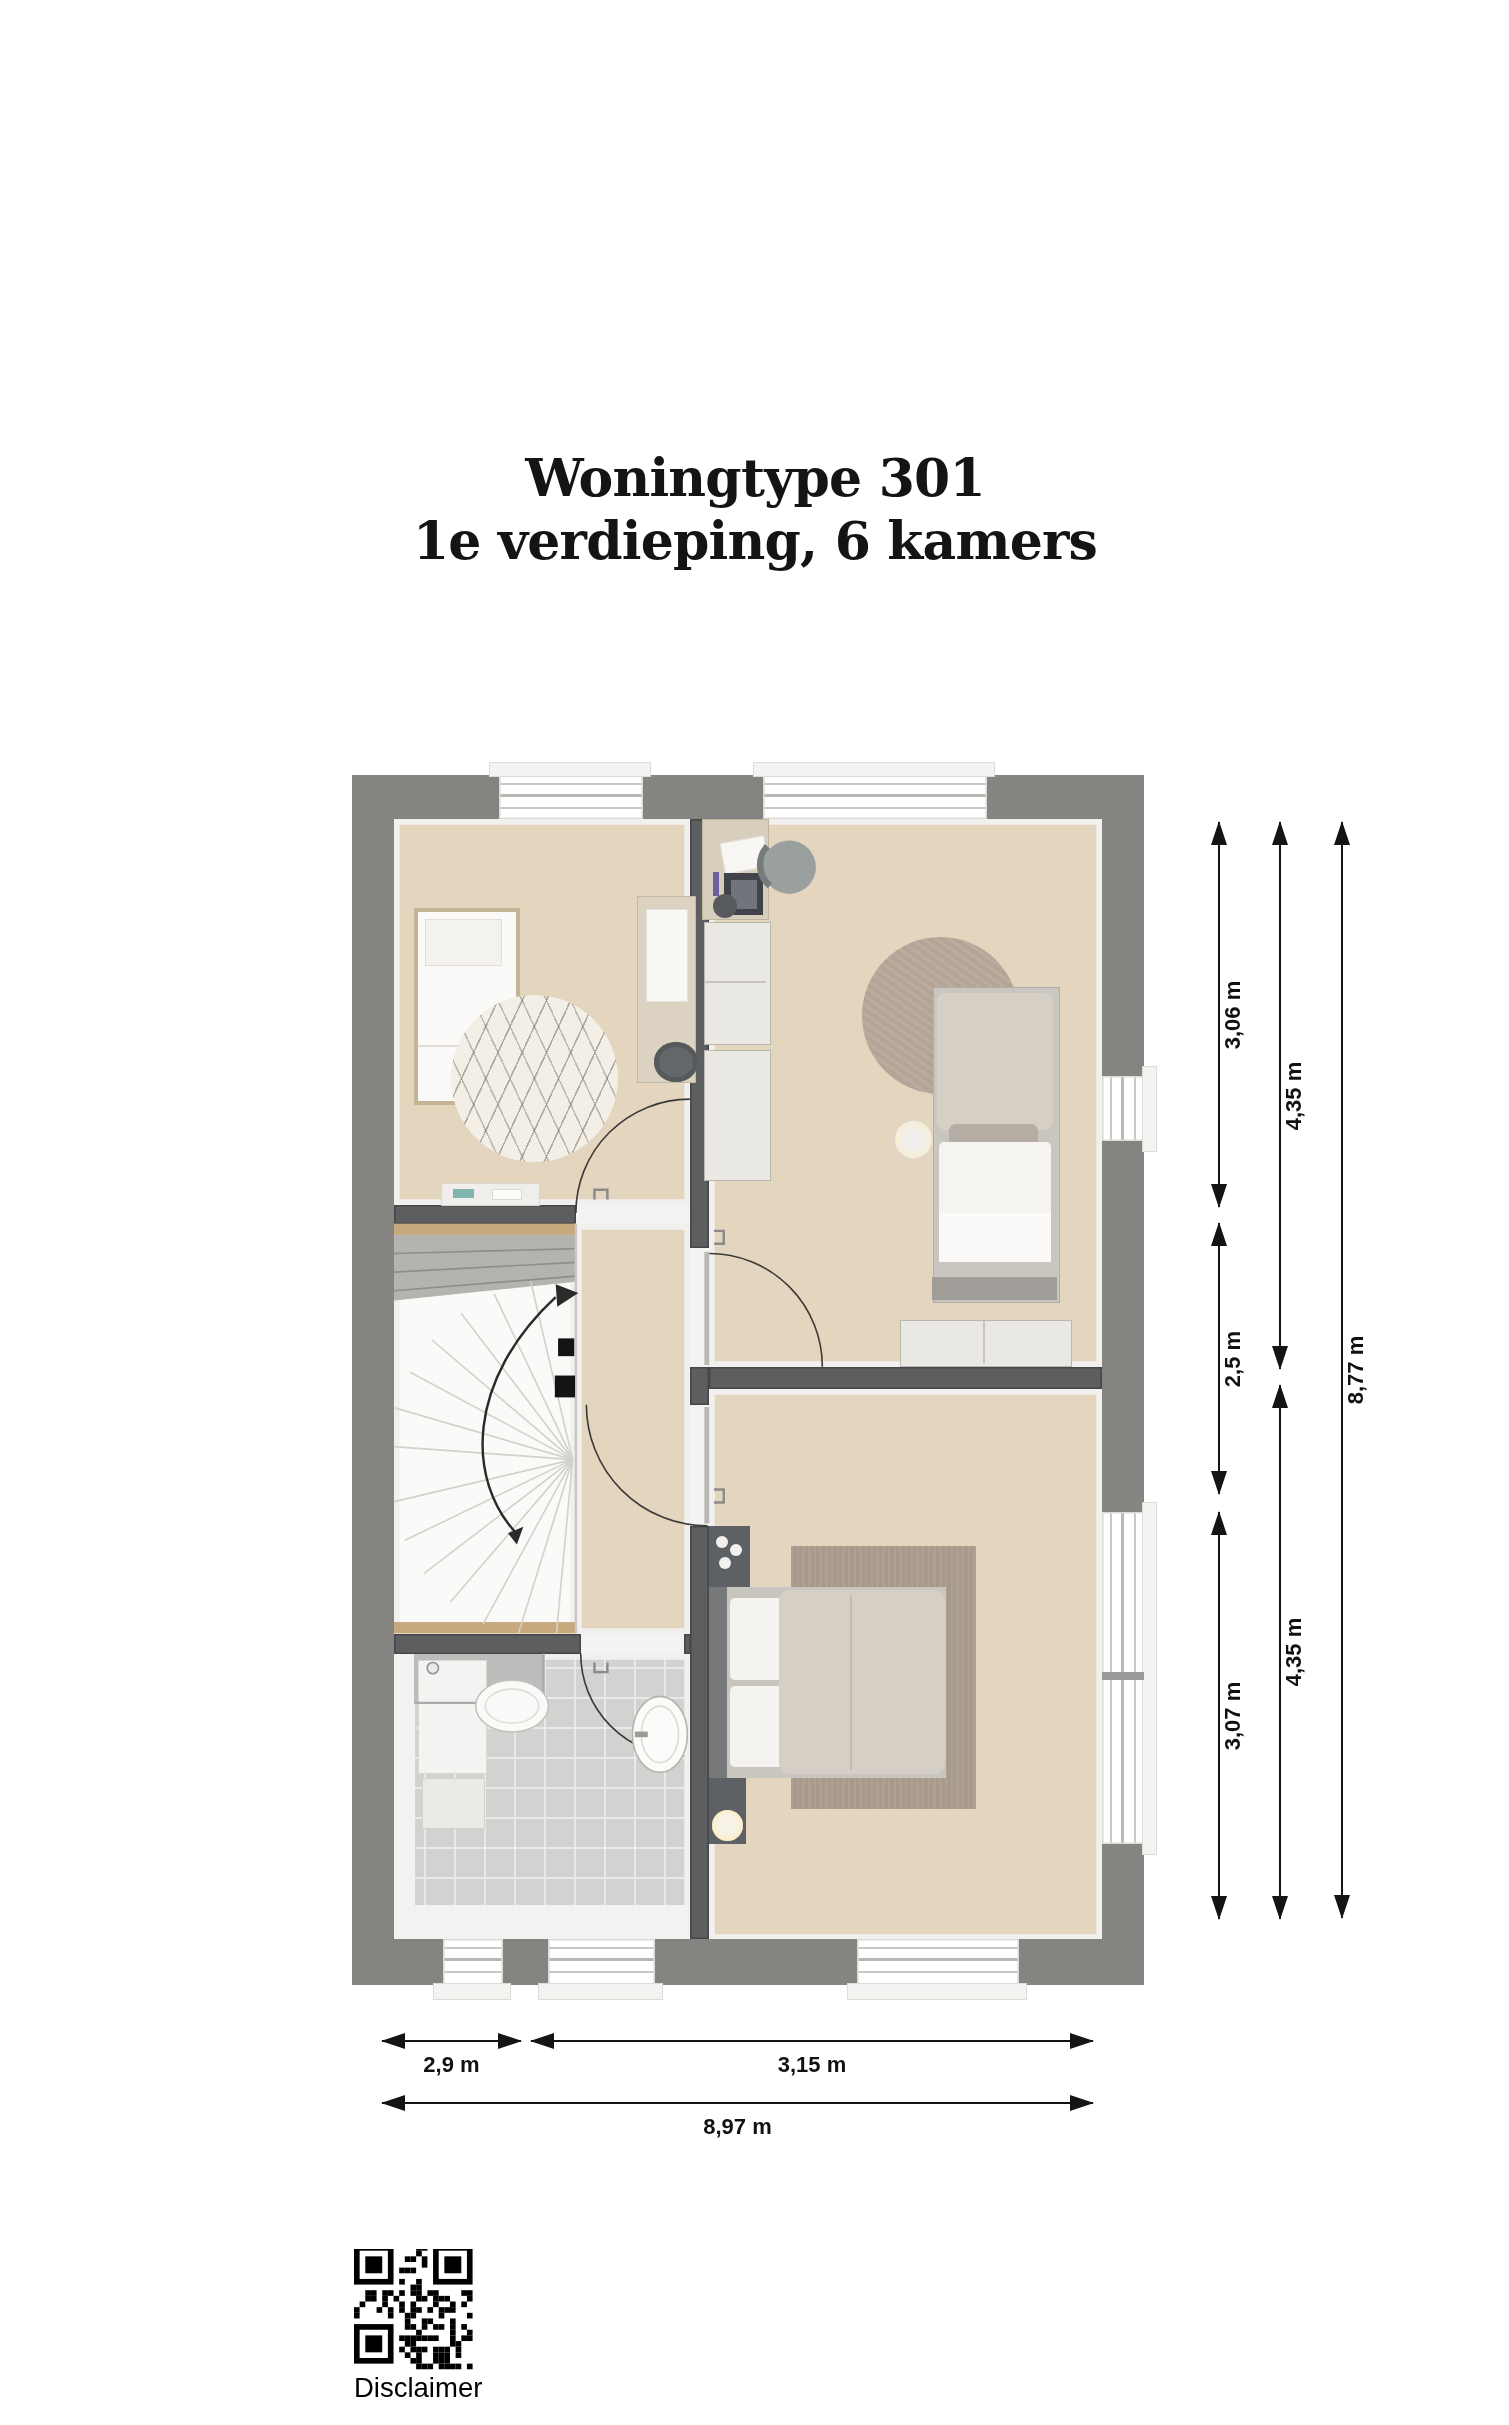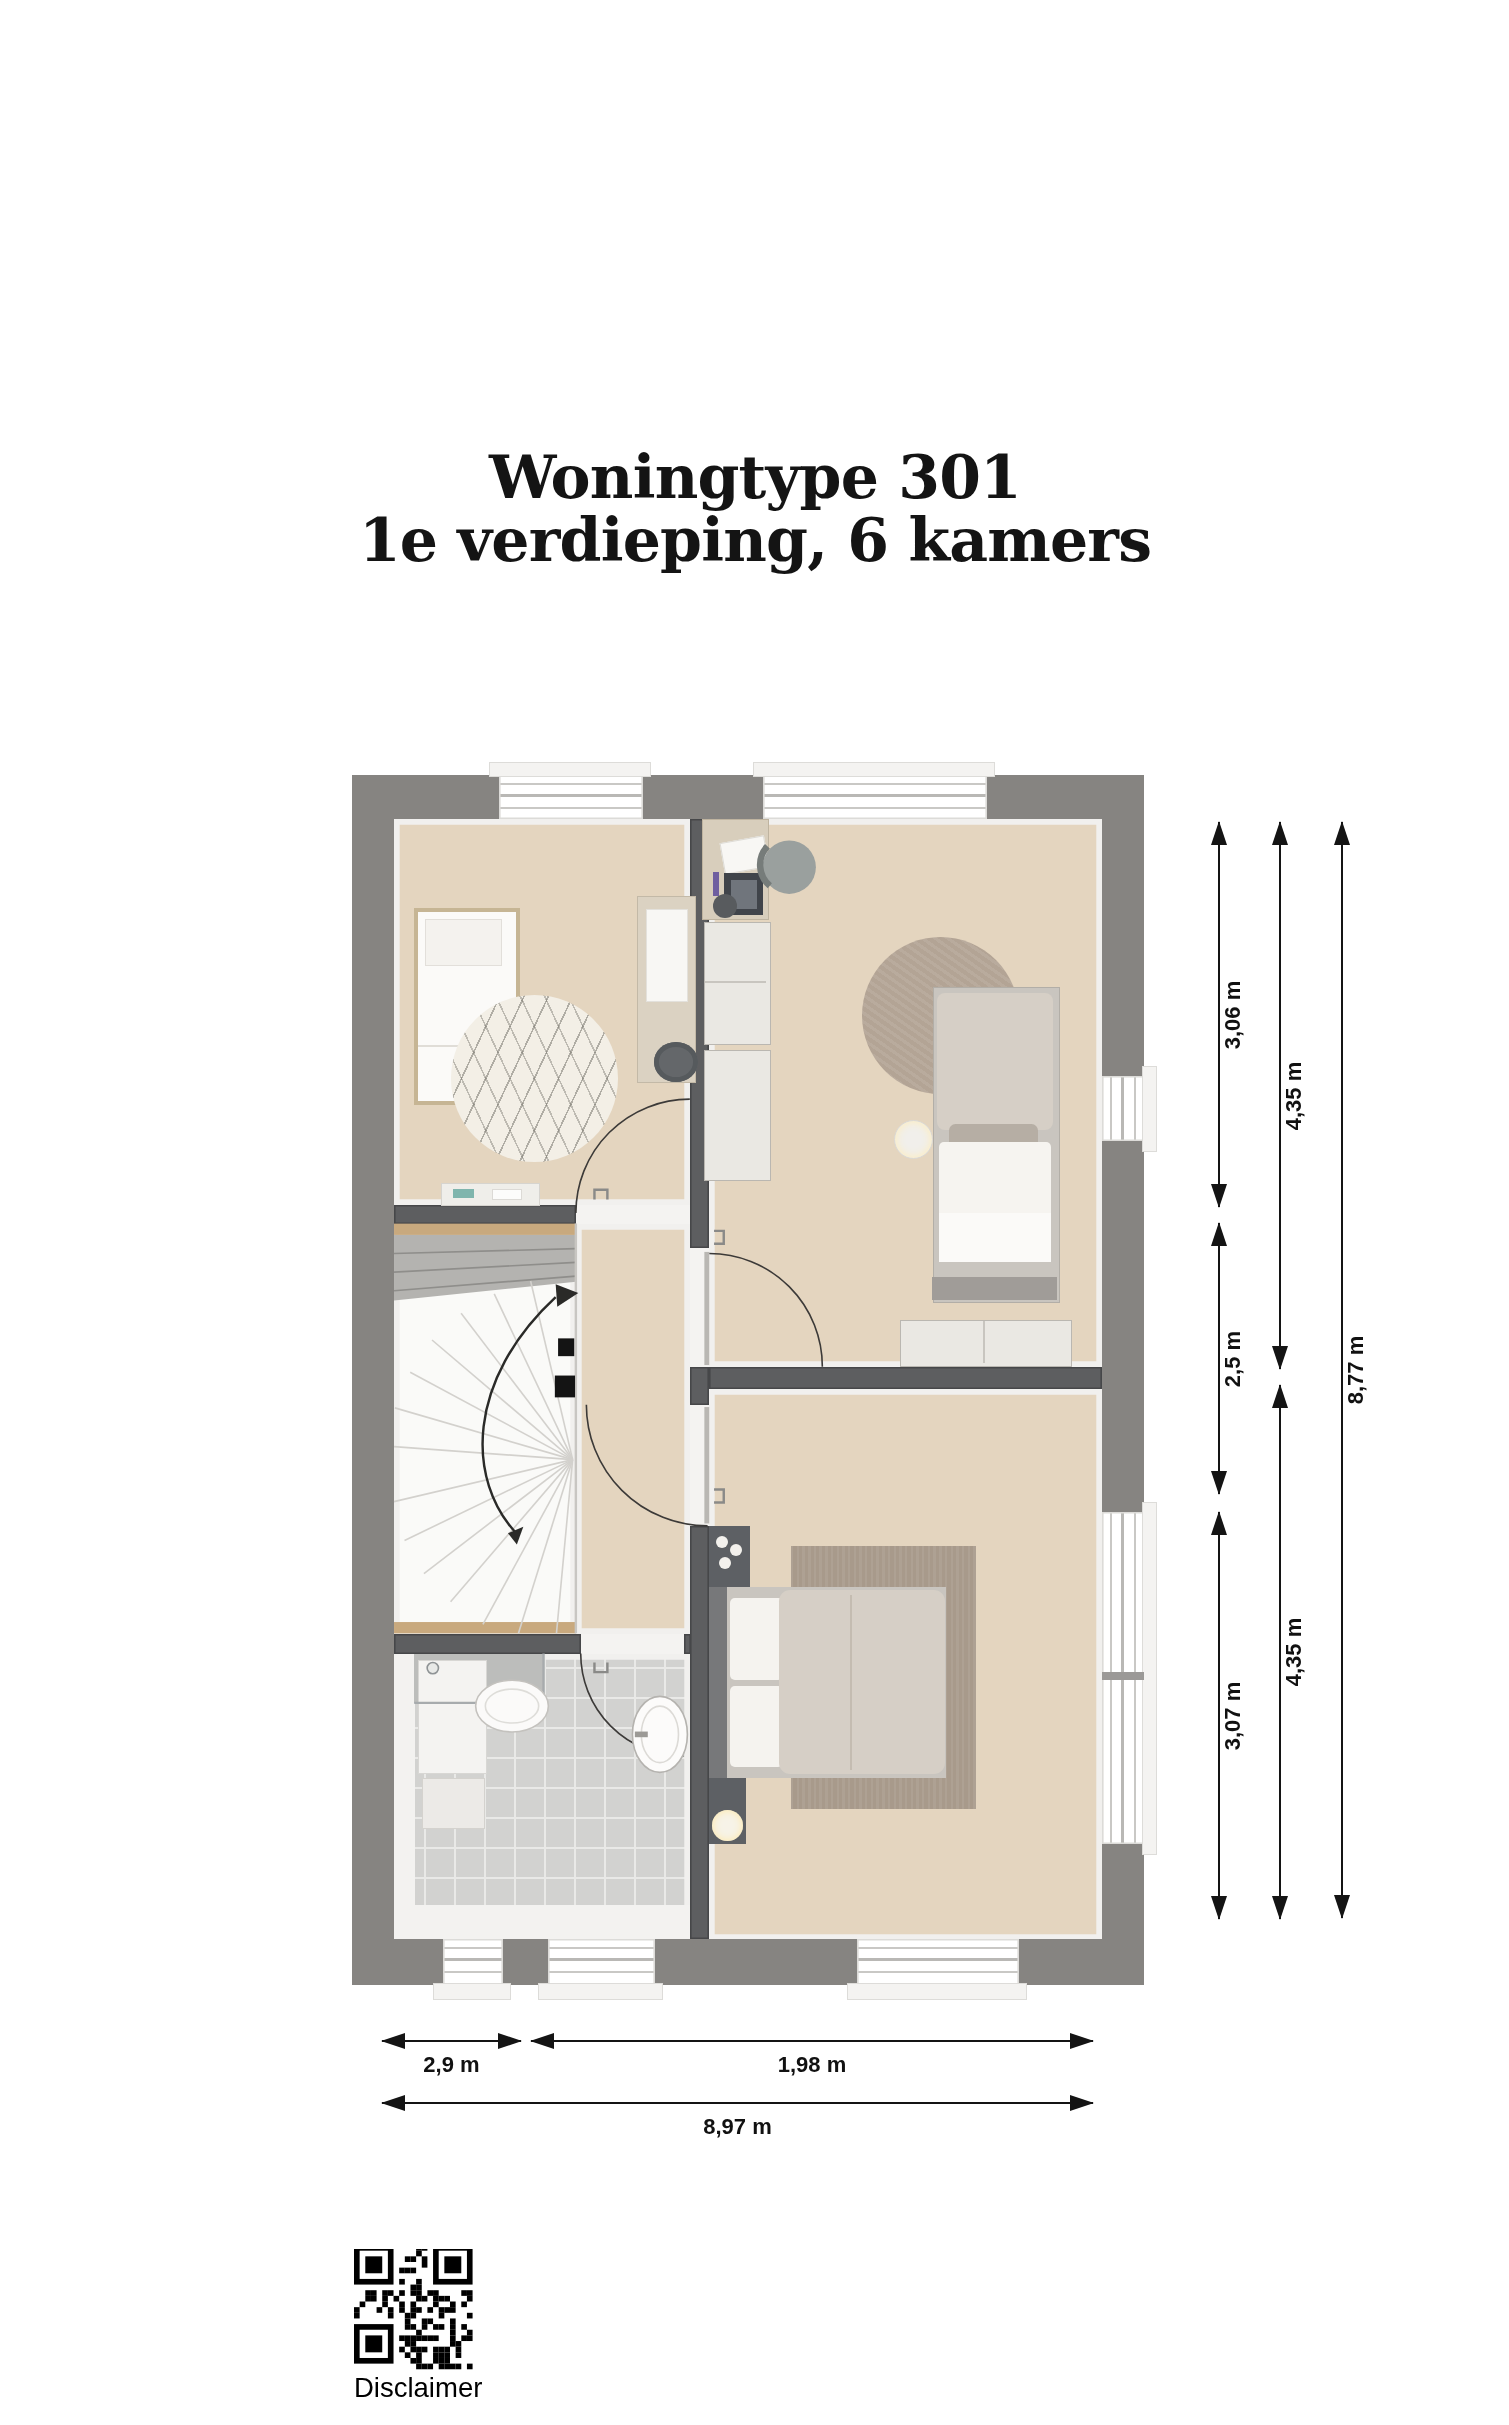--- a/index.html
+++ b/index.html
@@ -1,21 +1,21 @@
 <!DOCTYPE html>
 <html style="--wallExt: #868481; --wallInt: #5d5e60; --floor: #e4d5bf; --tile: #d2d2d0; --rugMaster: #a89a8b; --rugBed3: #b3a495; --rugBed2: #f3efe6; --duvet: #d6cfc6; --accent: #141414;font-size:13px"><head>
 <meta charset="utf-8">
 <style>
   html,body{margin:0;padding:0;background:#fff;}
   #canvas{position:relative;width:1510px;height:2426px;background:#fff;overflow:hidden;
           font-family:"Liberation Sans",sans-serif;}
   
   #title{position:absolute;left:0;right:0;top:446px;text-align:center;
          font-family:"DejaVu Serif","Liberation Serif",serif;font-weight:700;
-         font-size:60px;line-height:63px;color:#141414;letter-spacing:-0.8px;}
+         font-size:52px;line-height:63px;color:#141414;letter-spacing:-0.8px;}
   
   #plan{position:absolute;left:352px;top:775px;width:792px;height:1210px;}
   .abs{position:absolute;}
   .wall{position:absolute;background:var(--wallExt);}
   .iwall{position:absolute;background:var(--wallInt);box-shadow:inset 0 0 0 1.6px rgba(30,30,32,.35);}
   .floor{position:absolute;box-shadow:inset 0 0 0 5.7px #f1f0ee;}
   .beige{background:var(--floor);}
   .tiles{background-color:var(--tile);
     background-image:repeating-linear-gradient(0deg,#e9e9e7 0 1.6px,transparent 1.6px 30px),
                      repeating-linear-gradient(90deg,#e9e9e7 0 1.6px,transparent 1.6px 30px);}
@@ -285,21 +285,21 @@
                  <div class="dlab v">8,77 m</div>
       </div>
       <div class="dimh" style="left: 382px; top: 2040px; width: 139px;">
         <div class="ah left"></div>
                  <div class="ah right"></div>
                  <div class="dlab h">2,9 m</div>
       </div>
       <div class="dimh" style="left: 531px; top: 2040px; width: 562px;">
         <div class="ah left"></div>
                  <div class="ah right"></div>
-                 <div class="dlab h">1,98 m</div>
+                 <div class="dlab h">3,15 m</div>
       </div>
       <div class="dimh" style="left: 382px; top: 2102px; width: 711px;">
         <div class="ah left"></div>
                  <div class="ah right"></div>
                  <div class="dlab h">8,97 m</div>
       </div>
     </div>
 
   <svg id="qr" style="position:absolute;left:354px;top:2249px;" width="121" height="126" viewBox="0 0 150 156">
       <rect x="0" y="0" width="150" height="156" fill="#ffffff"></rect>

